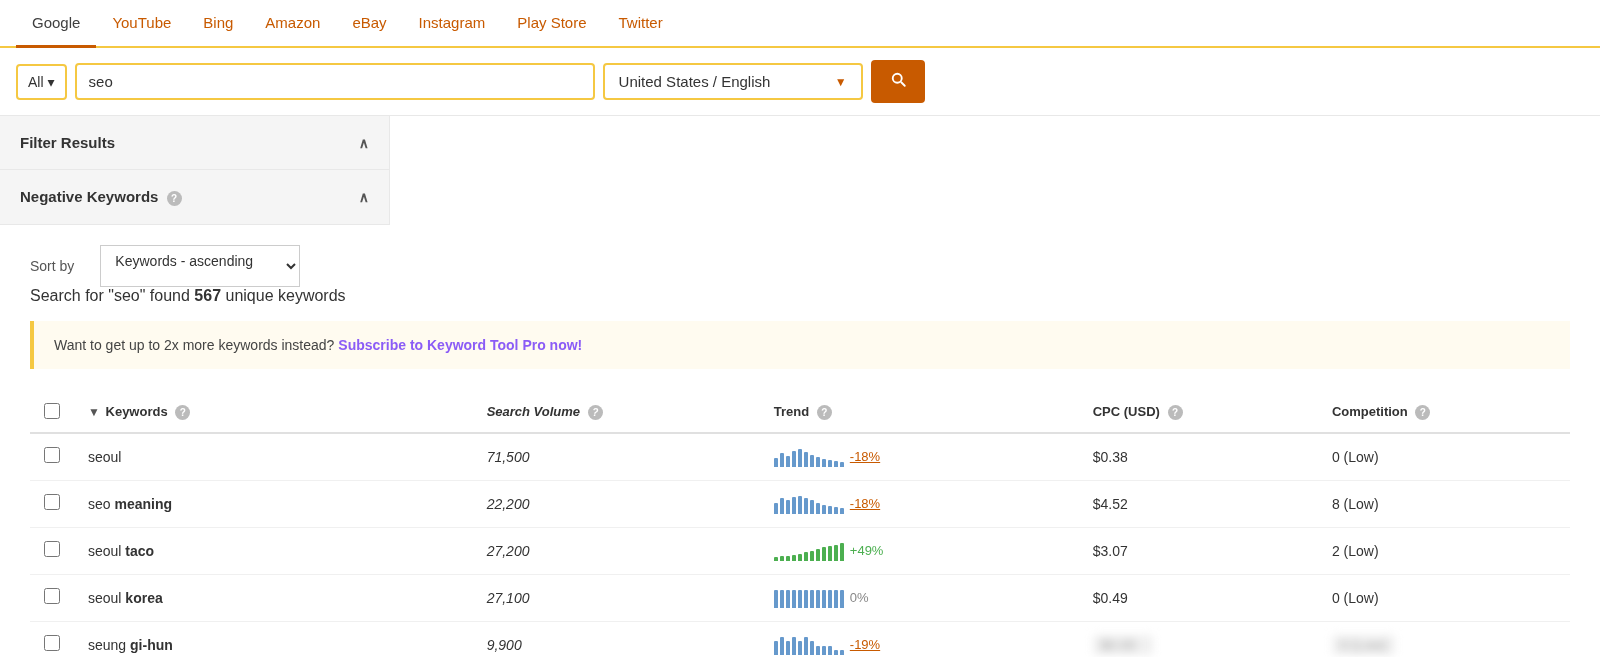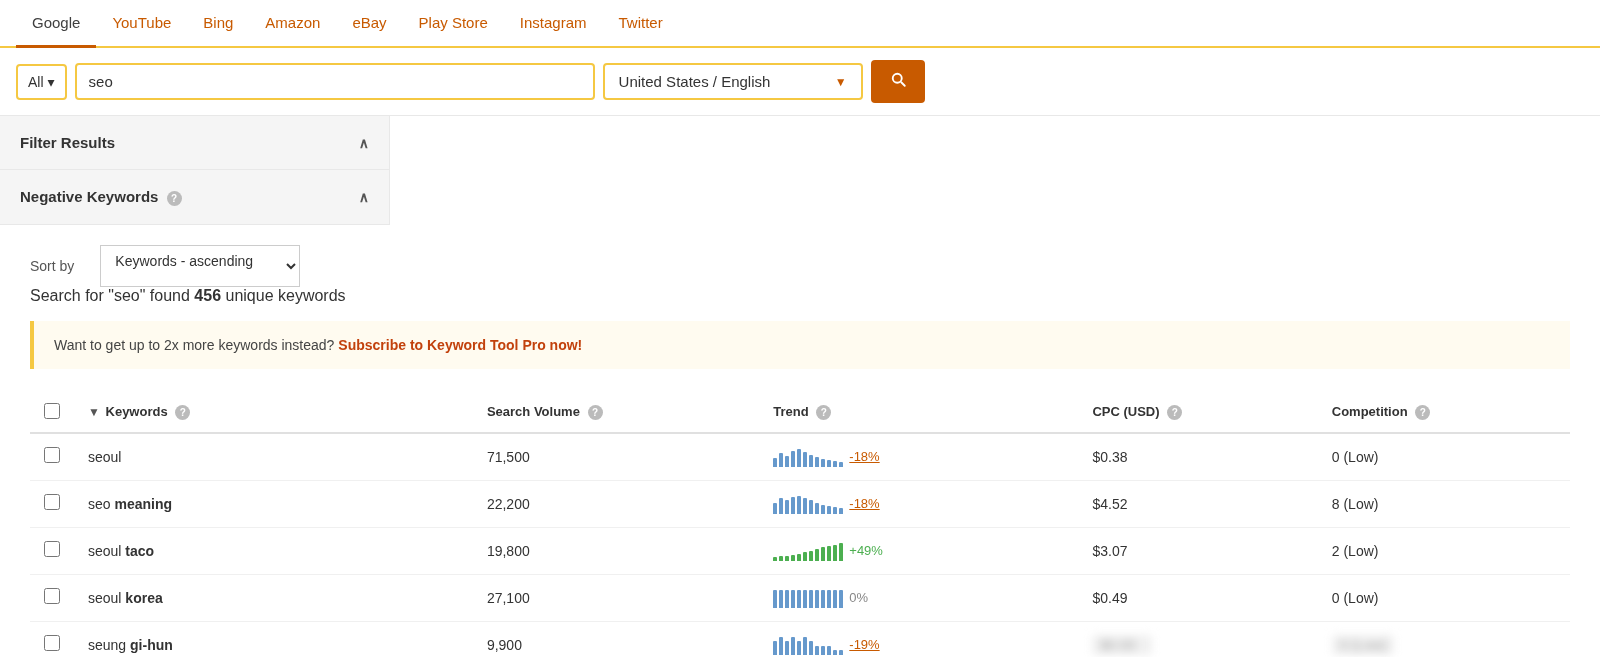--- a/index.html
+++ b/index.html
@@ -163,41 +163,41 @@
 
     
     .promo-banner {
       background: #fffbf0;
       border-left: 4px solid #f5c842;
       padding: 16px 20px;
       margin-bottom: 24px;
       font-size: 14px;
       color: #444;
     }
-    .promo-banner a { color: #c2410c; font-weight: 600; text-decoration: none; }
+    .promo-banner a { color: #8b5cf6; font-weight: 600; text-decoration: none; }
 
     
     .kw-table { width: 100%; border-collapse: collapse; }
     .kw-table th {
       text-align: left;
       padding: 10px 14px;
       font-weight: 700;
       font-size: 13px;
       color: #333;
       border-bottom: 2px solid #e0e0e0;
     }
     .kw-table td {
       padding: 13px 14px;
       font-size: 14px;
       border-bottom: 1px solid #f0f0f0;
       color: #333;
     }
     .kw-table .col-check { width: 36px; }
     .kw-table .col-kw { min-width: 200px; }
-    .kw-table .col-vol { min-width: 130px; }
+    .kw-table .col-vol { min-width: 130px; font-style: italic; }
     .kw-table .col-trend { min-width: 160px; }
     .kw-table .col-cpc { min-width: 120px; }
     .kw-table .col-comp { min-width: 120px; }
 
     
     .trend-cell {
       display: flex;
       align-items: center;
       gap: 6px;
     }
@@ -256,22 +256,22 @@
   </style>
 </head>
 <body>
 
 <nav class="top-nav">
   <div class="nav-item active">Google</div>
   <div class="nav-item">YouTube</div>
   <div class="nav-item">Bing</div>
   <div class="nav-item">Amazon</div>
   <div class="nav-item">eBay</div>
+  <div class="nav-item">Instagram</div>
   <div class="nav-item">Play Store</div>
-  <div class="nav-item">Instagram</div>
   <div class="nav-item">Twitter</div>
 </nav>
 
 <div class="search-bar">
   <div class="search-type-select">
     <span>All</span>
     <span>▾</span>
   </div>
   <div class="search-input-wrap">
     <input type="text" value="seo" style="">
@@ -312,21 +312,21 @@
     <div class="tabs-row">
       <div class="sort-by">
         <span>Sort by</span>
         <select class="sort-select">
           <option>Keywords - ascending</option>
         </select>
       </div>
     </div>
 
     <p class="result-summary">
-      <span>Search for "seo" found </span><strong>456</strong><span> unique keywords</span>
+      <span>Search for "seo" found </span><strong>567</strong><span> unique keywords</span>
     </p>
 
     <div class="promo-banner">
       <span>Want to get up to 2x more keywords instead? </span>
       <a href="#">Subscribe to Keyword Tool Pro now!</a>
     </div>
 
     <table class="kw-table">
       <thead>
         <tr>
@@ -405,21 +405,21 @@
                 </div>
                 <span class="trend-pct trend-neg">-18%</span>
               </div>
             </td>
             <td class="col-cpc">$4.52</td>
             <td class="col-comp">8 (Low)</td>
           </tr>
           <tr>
             <td class="col-check"><input type="checkbox" class="kw-checkbox" style=""></td>
             <td class="col-kw"><span>seoul </span><strong>taco</strong></td>
-            <td class="col-vol">19,800</td>
+            <td class="col-vol">27,200</td>
             <td class="col-trend">
               <div class="trend-cell">
                 <div class="mini-bars">
                   <div class="mini-bar" style="height: 4px; background: rgb(76, 175, 80);"></div>
                   <div class="mini-bar" style="height: 5px; background: rgb(76, 175, 80);"></div>
                   <div class="mini-bar" style="height: 5px; background: rgb(76, 175, 80);"></div>
                   <div class="mini-bar" style="height: 6px; background: rgb(76, 175, 80);"></div>
                   <div class="mini-bar" style="height: 7px; background: rgb(76, 175, 80);"></div>
                   <div class="mini-bar" style="height: 9px; background: rgb(76, 175, 80);"></div>
                   <div class="mini-bar" style="height: 10px; background: rgb(76, 175, 80);"></div>

